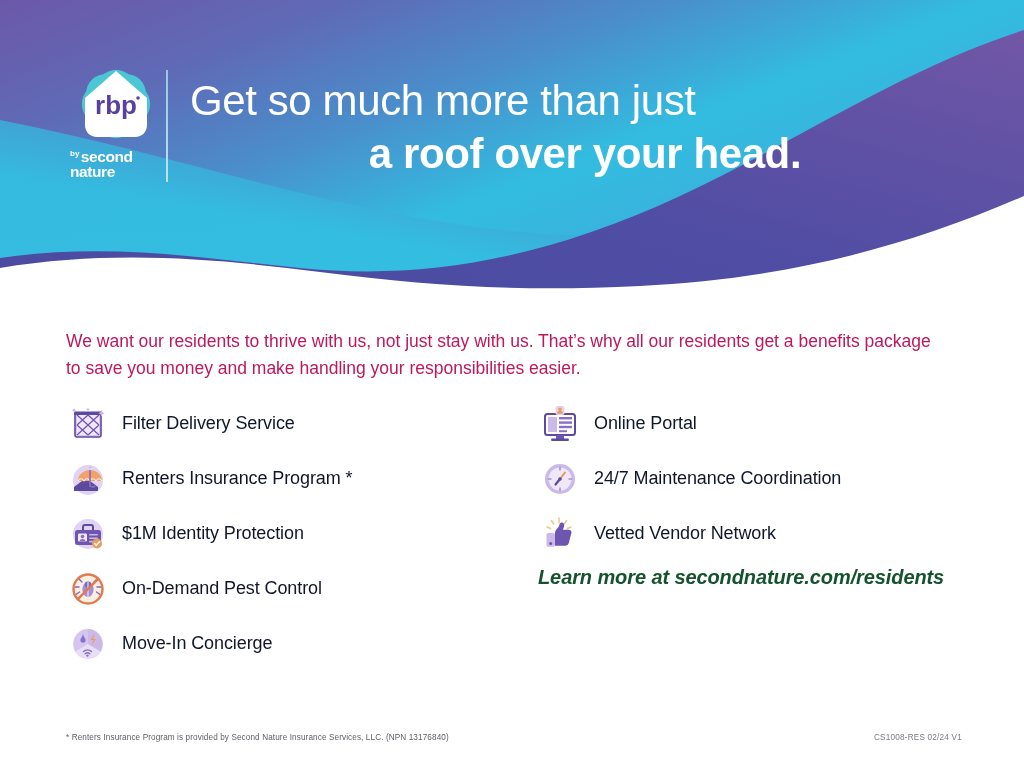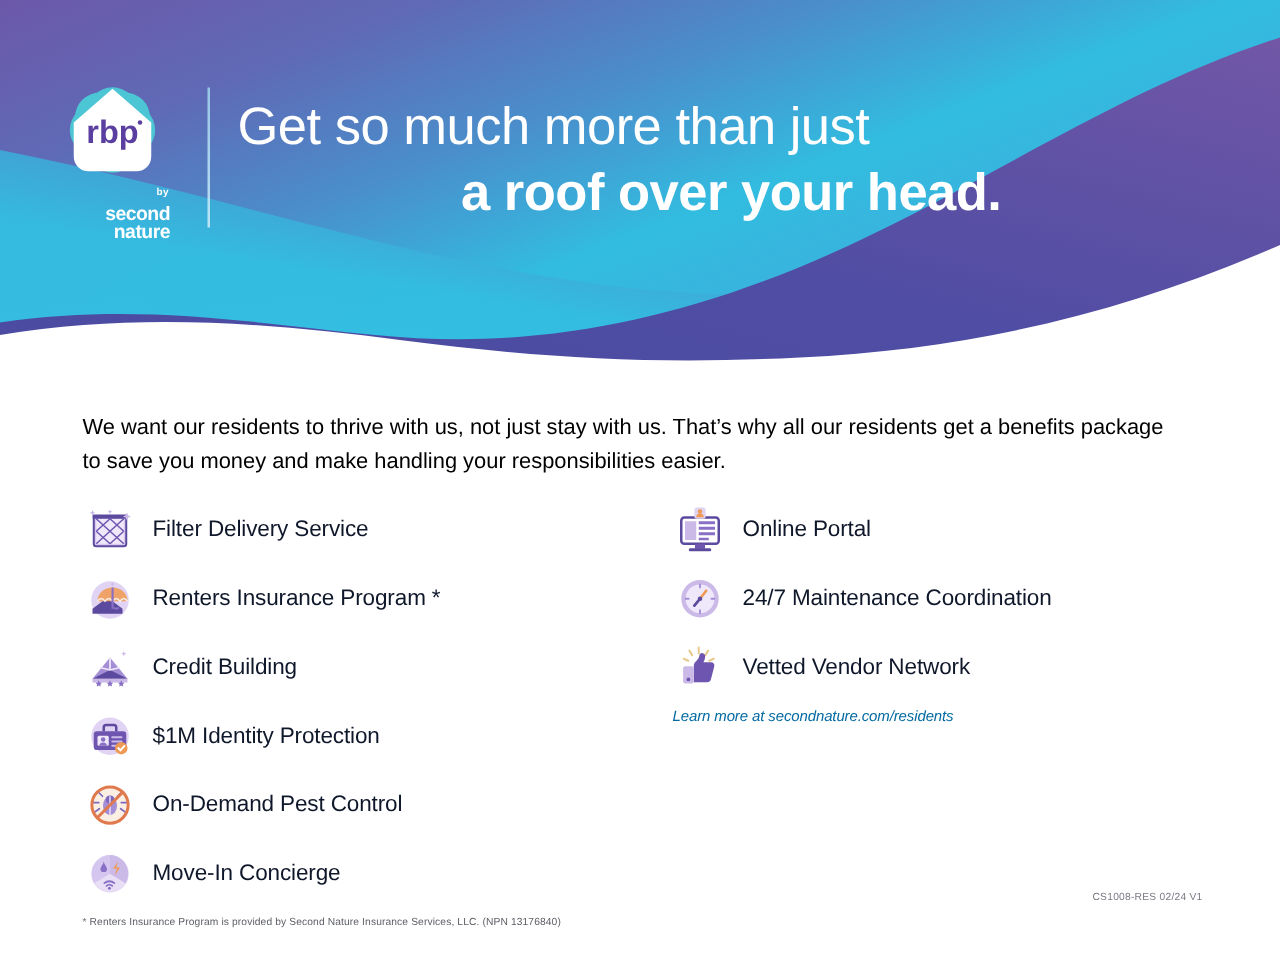--- a/index.html
+++ b/index.html
@@ -20,33 +20,33 @@
   }
   .hero-svg { position:absolute; top:0; left:0; width:1024px; height:300px; display:block; }
 
   .hero-content {
     position:absolute; top:0; left:0;
     width:1024px; height:300px;
   }
 
   
   .logo-block {
-    position:absolute; left:44px; top:62px;
+    position:absolute; left:70px; top:62px;
     width:92px; height:120px;
-    text-align:right;
+    text-align:left;
   }
   .logo-mark { width:84px; height:84px; margin:0 auto; position:relative; }
   .logo-sub {
     margin-top:4px;
     color:#ffffff;
     line-height:0.92;
   }
   .logo-sub .by {
     font-size:8px; font-weight:700; letter-spacing:.2px;
-    display:inline-block; vertical-align:top; margin-right:1px;margin-left:44px;
+    display:inline-block; vertical-align:top; margin-right:1px;
   }
   .logo-sub .sn1, .logo-sub .sn2 {
     font-size:15.5px; font-weight:700; letter-spacing:-0.4px;
   }
   .logo-sub .sn-line { display:block; }
 
   .divider-line {
     position:absolute; left:166px; top:70px;
     width:2px; height:112px;
     background:linear-gradient(180deg,#9fd6ef 0%, #bfe6f6 60%, #cfeefb 100%);
@@ -63,21 +63,21 @@
   }
   .headline .l1 { font-weight:400; display:block; }
   .headline .l2 { font-weight:700; display:block;text-align:center; }
 
   
   .intro {
     position:absolute; left:66px; top:328px;
     width:880px;
     font-size:17.5px;
     line-height:1.52;
-    color:#000000;
+    color:#be185d;
   }
 
   .cols { position:absolute; left:66px; top:396px; width:900px; }
   .col { position:absolute; top:0; }
   .col-left  { left:0px;  width:450px; }
   .col-right { left:472px; width:430px; }
 
   .benefit {
     position:relative;
     height:55px;
@@ -93,35 +93,36 @@
   .benefit .icon svg { display:block; width:44px; height:44px; }
   .benefit .label {
     font-size:18px;
     color:#0f172a;
     letter-spacing:-0.1px;
     white-space:nowrap;
   }
 
   .learn-more {
     position:absolute; left:472px; top:170px;
-    font-size:12px;
+    font-size:20px;
     font-style:italic;
-    color:#0369a1;
+    color:#14532d;
     letter-spacing:-0.1px;
+    font-weight:bold;
   }
 
   
   .footnote {
     position:absolute; left:66px; top:733px;
     font-size:8.2px;
     color:#5d5f66;
     letter-spacing:.1px;
   }
   .doc-code {
-    position:absolute; right:62px; top:713px;
+    position:absolute; right:62px; top:733px;
     font-size:8.2px;
     color:#7a7c84;
     letter-spacing:.2px;
     margin-left:44px;
   }
 </style>
 </head>
 <body>
 
 <div class="page">
@@ -232,38 +233,20 @@
             <path d="M12 24 C12 17 18 13 24 13 C30 13 36 17 36 24 Z" fill="#f0a368"></path>
             <path d="M12 24 C14 21 16 21 18 24 C20 21 22 21 24 24 C26 21 28 21 30 24 C32 21 34 21 36 24" fill="none" stroke="#ffffff" stroke-width="1.1" opacity=".8"></path>
             <rect x="23.2" y="13" width="1.7" height="17" fill="#8a6fc6"></rect>
             <path d="M24.9 29 a3 3 0 0 0 4.2 0" fill="none" stroke="#8a6fc6" stroke-width="1.7"></path>
             <path d="M24 8.5 l.5 1.2 1.2.5 -1.2.5 -.5 1.2 -.5-1.2 -1.2-.5 1.2-.5z" fill="#cbb9e8"></path>
           </svg>
         </span>
         <span class="label">Renters Insurance Program *</span>
       </div>
 
-      <div class="benefit">
-        <span class="icon">
-          <svg viewBox="0 0 44 44">
-            <path d="M8 31 L22 14 L36 31 Z" fill="#a48ed6"></path>
-            <path d="M8 31 L22 24 L36 31 Z" fill="#5b4a9e"></path>
-            <path d="M22 14 L22 24" stroke="#efe7fa" stroke-width="1.4"></path>
-            <path d="M14 22 L22 24 L30 22" fill="none" stroke="#efe7fa" stroke-width="1.2"></path>
-            <rect x="8" y="31" width="28" height="3" fill="#cbb9e8"></rect>
-            <g fill="#8a6fc6">
-              <path d="M13 32.2 l.8 1.7 1.8.2 -1.3 1.3 .3 1.8 -1.6-.9 -1.6.9 .3-1.8 -1.3-1.3 1.8-.2z"></path>
-              <path d="M22 32.2 l.8 1.7 1.8.2 -1.3 1.3 .3 1.8 -1.6-.9 -1.6.9 .3-1.8 -1.3-1.3 1.8-.2z"></path>
-              <path d="M31 32.2 l.8 1.7 1.8.2 -1.3 1.3 .3 1.8 -1.6-.9 -1.6.9 .3-1.8 -1.3-1.3 1.8-.2z"></path>
-            </g>
-            <path d="M33 9 l.6 1.4 1.4.6 -1.4.6 -.6 1.4 -.6-1.4 -1.4-.6 1.4-.6z" fill="#cbb9e8"></path>
-          </svg>
-        </span>
-        <span class="label">Credit Building</span>
-      </div>
 
       <div class="benefit">
         <span class="icon">
           <svg viewBox="0 0 44 44">
             <circle cx="22" cy="22" r="15" fill="#e0d3f3"></circle>
             <rect x="9" y="18" width="26" height="15" rx="2.5" fill="#6d55b0"></rect>
             <path d="M17 18 v-3 a2 2 0 0 1 2-2 h6 a2 2 0 0 1 2 2 v3" fill="none" stroke="#5b4a9e" stroke-width="2"></path>
             <rect x="12" y="21.5" width="9" height="8" rx="1.2" fill="#efe7fa"></rect>
             <circle cx="16.5" cy="24.6" r="1.8" fill="#8a6fc6"></circle>
             <path d="M13.3 29.5 a3.3 3.3 0 0 1 6.4 0 z" fill="#8a6fc6"></path>

